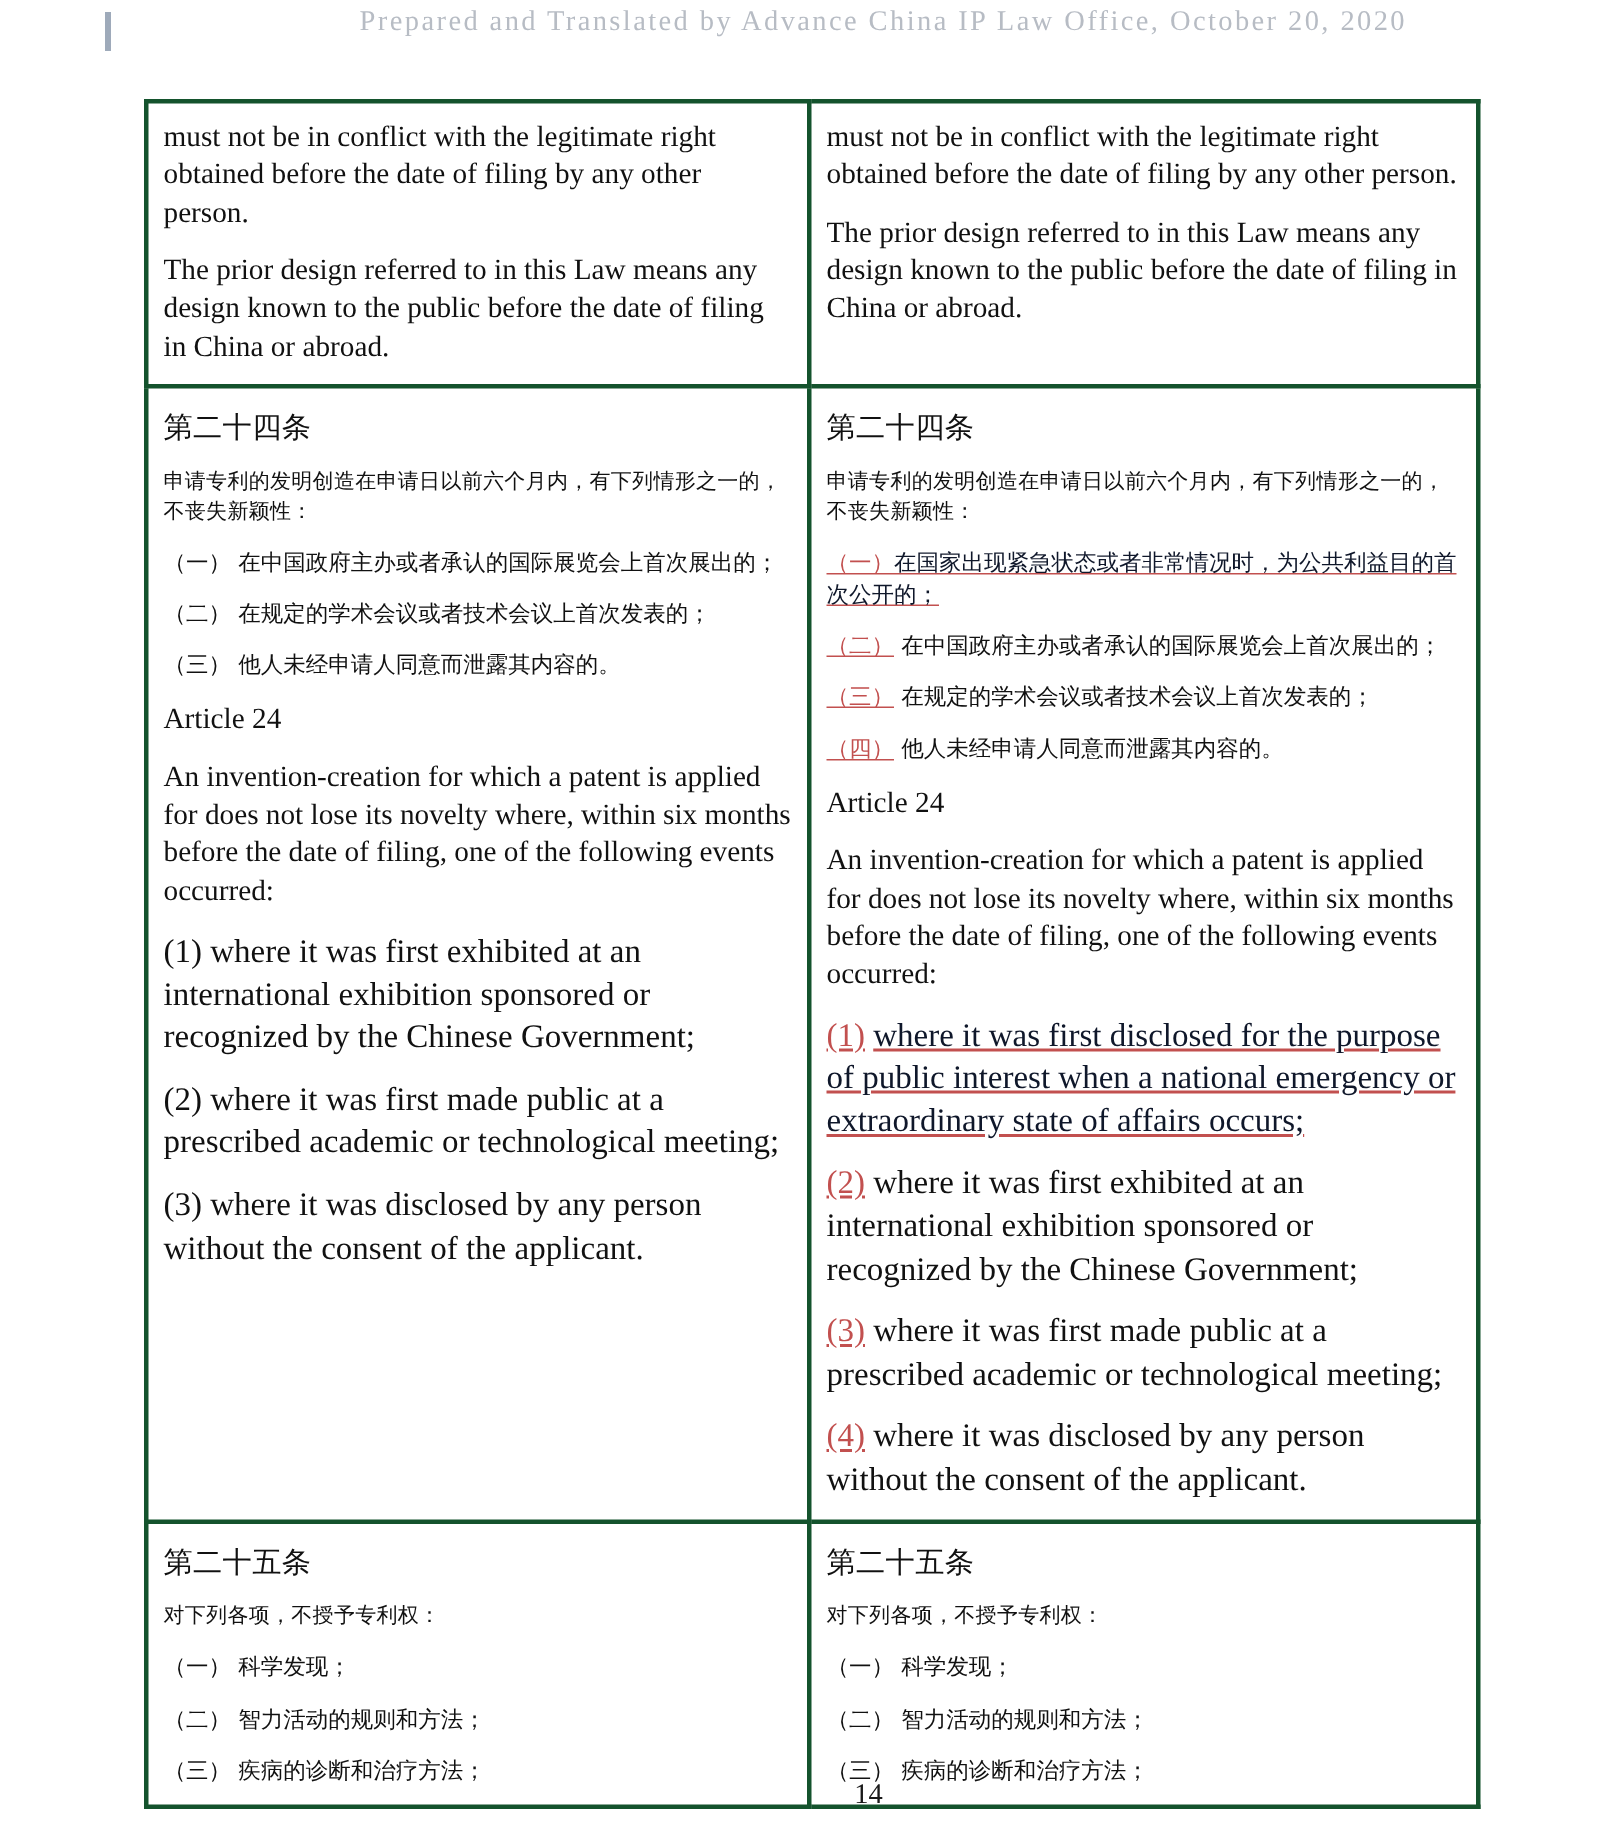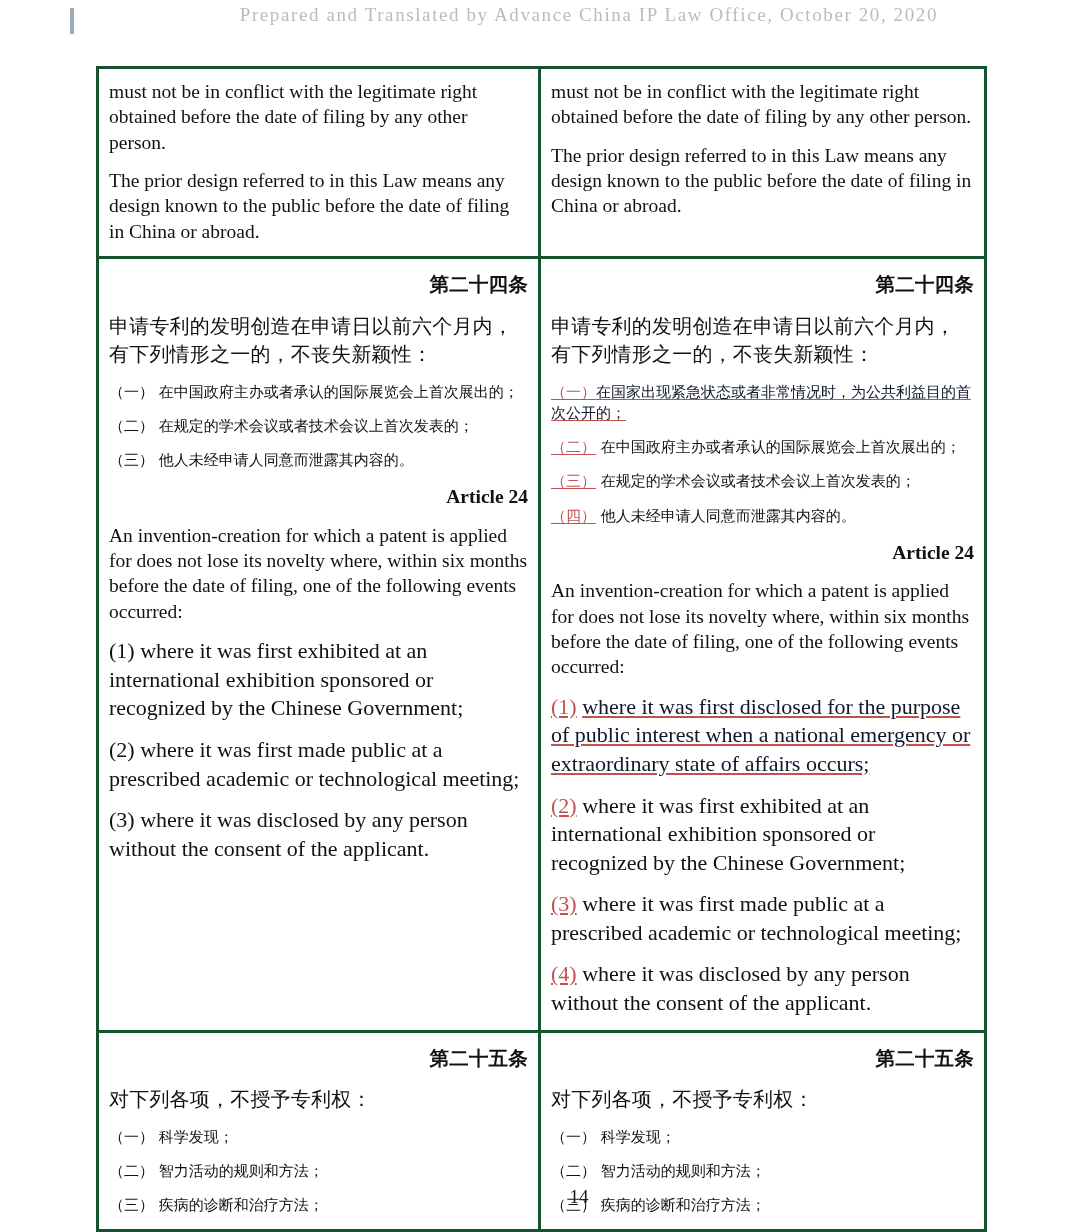--- a/index.html
+++ b/index.html
@@ -81,30 +81,29 @@
     margin: 0 0 13px 0;
   }
   p:last-child { margin-bottom: 0; }
 
   .en {
     font-size: 19.5px;
     line-height: 1.30;
     font-family: "Liberation Serif", "DejaVu Serif", serif;
   }
   .cn {
-    font-size: 20px;
+    font-size: 14px;
     line-height: 1.42;
     font-family: Liberation Serif, serif;
     letter-spacing: 0.2px;
   }
   .article-title {
-    font-weight: bold;
+    font-weight: normal;
     font-size: 19.5px;
     margin: 2px 0 13px 0;
-    text-align: right;
   }
   .article-title.cn {
     font-family: "DejaVu Sans", "Liberation Sans", sans-serif;
   }
 
   .item-cn {
     font-family: "DejaVu Sans", "Liberation Sans", sans-serif;
     font-size: 15px;
     line-height: 1.42;
     margin: 0 0 13px 0;

